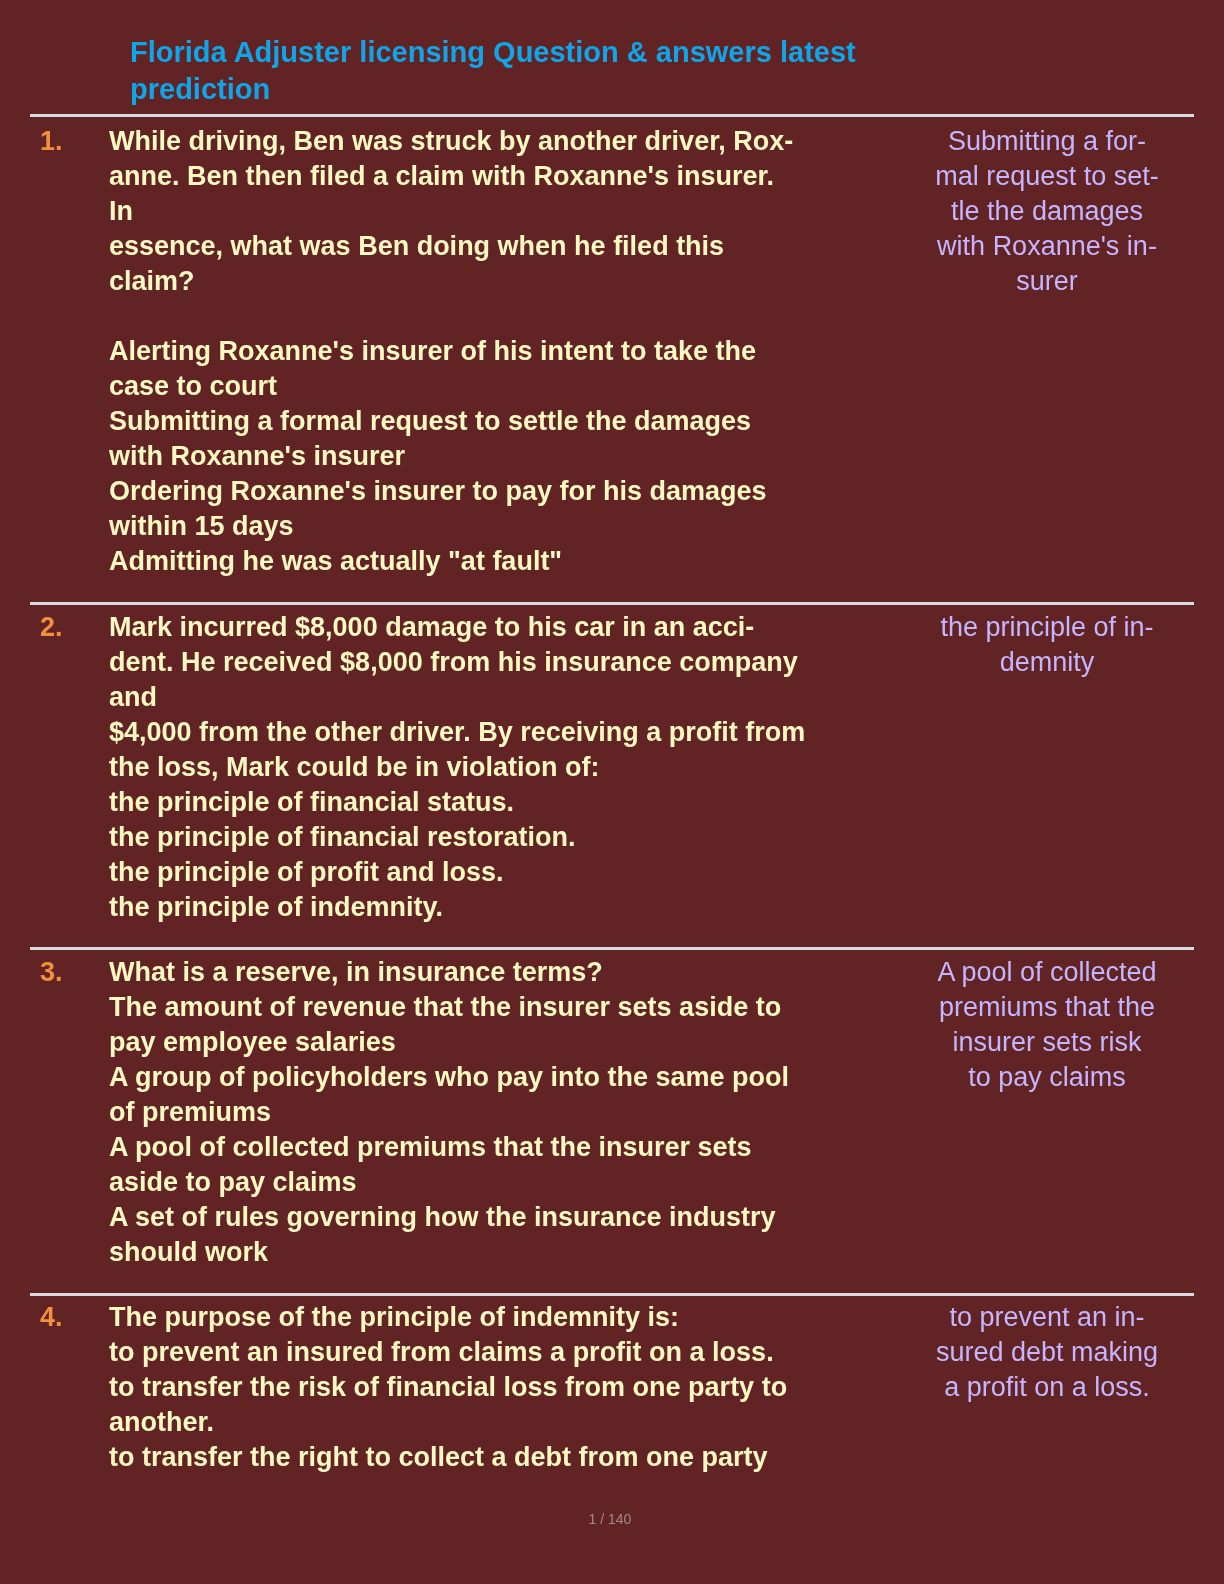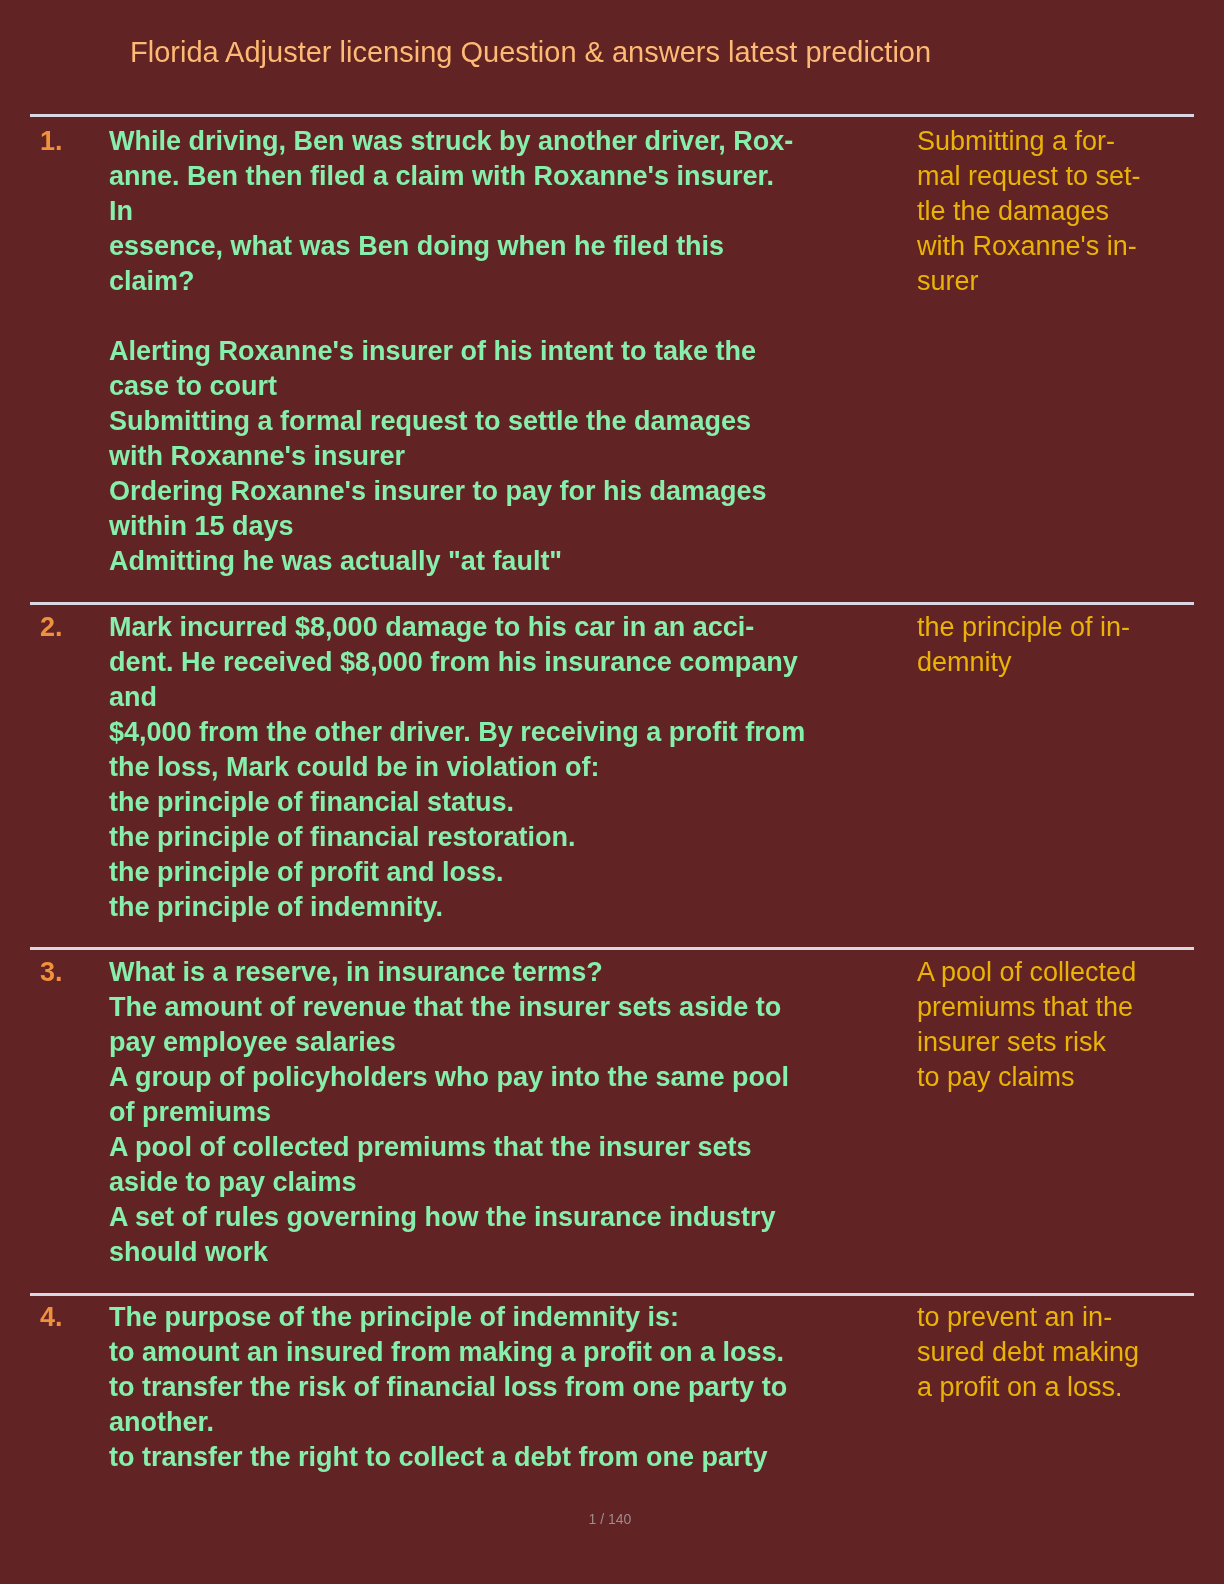--- a/index.html
+++ b/index.html
@@ -12,22 +12,22 @@
       background: #622324;
       position: relative;
       overflow: hidden;
       font-family: "Liberation Sans", sans-serif;
     }
     .page-title {
       position: absolute;
       left: 130px;
       top: 34px;
       width: 820px;
-      color: #fdba74;
-      font-weight: normal;
+      color: #0ea5e9;
+      font-weight: bold;
       font-size: 29px;
       line-height: 37px;
       margin: 0;
     }
     .rule {
       position: absolute;
       left: 30px;
       width: 1164px;
       height: 3px;
       background: #d8d8e2;
@@ -44,36 +44,37 @@
       color: #f0913d;
       font-weight: bold;
       font-size: 27px;
       line-height: 35px;
     }
     .q-text {
       position: absolute;
       left: 109px;
       top: 0;
       width: 800px;
-      color: #86efac;
+      color: #fef9c3;
       font-weight: bold;
       font-size: 27px;
       line-height: 35px;
       white-space: pre-line;
     }
     .q-answer {
       position: absolute;
       left: 917px;
       top: 0;
       width: 260px;
-      color: #eab308;
+      color: #c4b5fd;
       font-weight: normal;
       font-size: 27px;
       line-height: 35px;
       white-space: pre-line;
+      text-align: center;
     }
     .page-counter {
       position: absolute;
       left: 0;
       width: 1220px;
       top: 1511px;
       text-align: center;
       color: #a08a8a;
       font-size: 14px;
     }
@@ -141,21 +142,21 @@
 premiums that the
 insurer sets risk
 to pay claims</div>
 </div>
 
 <div class="rule" style="top:1293px;"></div>
 
 <div class="qa-row" style="top:1300px;">
   <span class="q-number">4.</span>
   <div class="q-text">The purpose of the principle of indemnity is:
-to amount an insured from making a profit on a loss.
+to prevent an insured from claims a profit on a loss.
 to transfer the risk of financial loss from one party to
 another.
 to transfer the right to collect a debt from one party</div>
   <div class="q-answer">to prevent an in-
 sured debt making
 a profit on a loss.</div>
 </div>
 
 <div class="page-counter">1 / 140</div>
 

